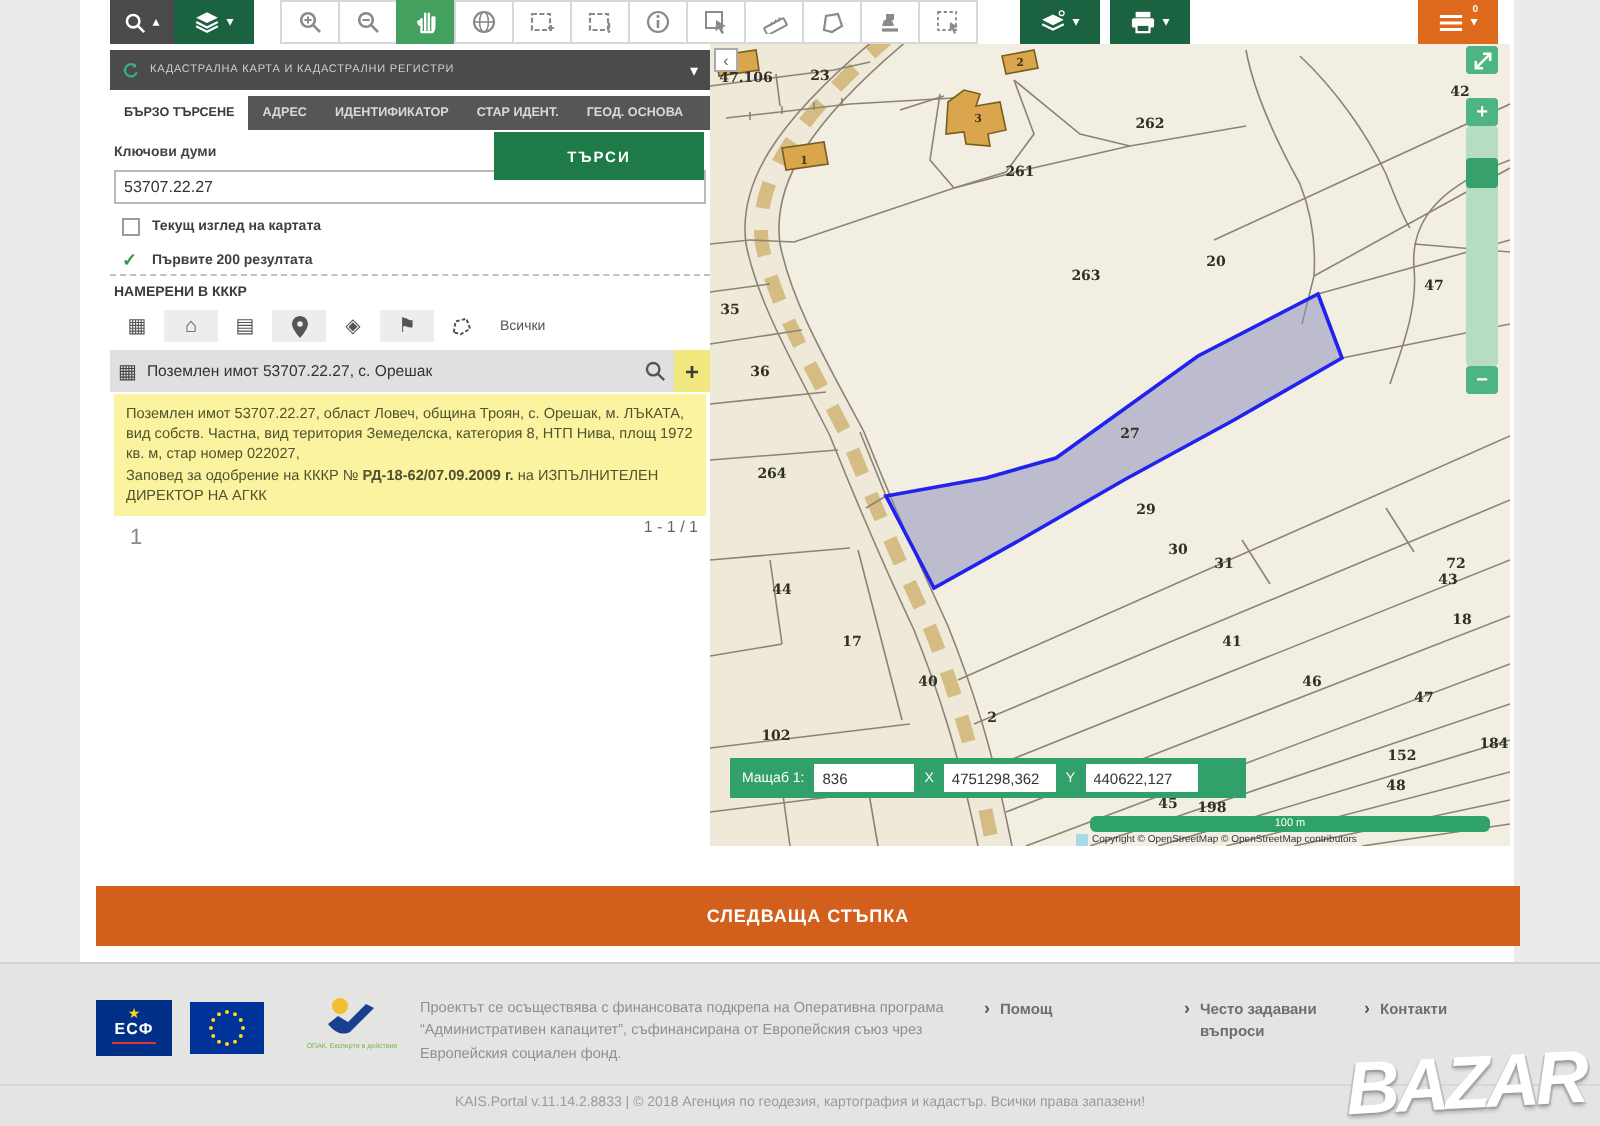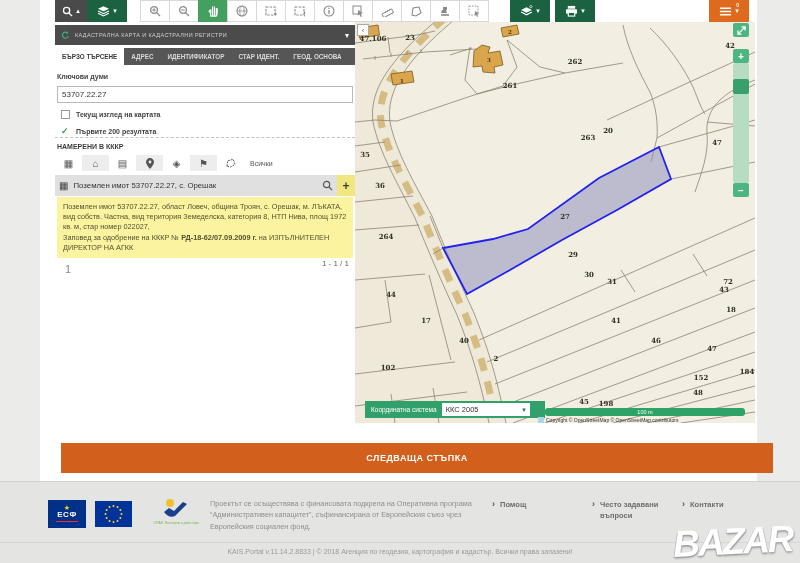--- a/index.html
+++ b/index.html
@@ -64,21 +64,21 @@
   .coord-input { height:14px; border:1px solid #fff; background:#fff; font-size:7.5px; color:#333; padding:0 3px; font-family:"Liberation Sans",sans-serif; }
   #crs-select { width:88px; height:13px; background:#fff; display:flex; align-items:center; justify-content:space-between; padding:0 4px; font-size:7.5px; color:#333; cursor:pointer; }
   #crs-select .dd { color:#1e7b47; font-size:7px; }
   #scalebar { position:absolute; left:190px; top:386px; width:200px; height:8px; background:#2fa268; border-radius:3px; display:flex; align-items:center; justify-content:center; }
   #scalebar span { color:#fff; font-size:5.5px; }
   #osm-credit { position:absolute; left:183px; top:395px; display:flex; align-items:center; }
   #osm-credit .sq { width:6px; height:6px; background:#a8d8ea; margin-right:2px; }
   #osm-credit span { font-size:5px; color:#333; }
 
   
-  #next-step { position:absolute; left:21px; top:443px; width:712px; height:30px; background:#d35f1d; border:none; color:#fff; font-size:9px; font-weight:bold; letter-spacing:.5px; cursor:pointer; font-family:"Liberation Sans",sans-serif; }
+  #next-step { position:absolute; left:8px; top:443px; width:712px; height:30px; background:#d35f1d; border:none; color:#fff; font-size:9px; font-weight:bold; letter-spacing:.5px; cursor:pointer; font-family:"Liberation Sans",sans-serif; }
 
   
   #footer { position:absolute; left:0; top:481px; width:800px; height:82px; background:#e4e4e3; border-top:1px solid #d0d0d0; }
   #esf-logo { position:absolute; left:48px; top:18px; width:38px; height:28px; background:#003087; color:#fff; display:flex; flex-direction:column; align-items:center; justify-content:center; }
   #esf-logo .st { color:#ffd617; font-size:7px; line-height:4px; }
   #esf-logo .tx { font-size:8px; font-weight:bold; letter-spacing:.5px; }
   #esf-logo .ln { width:22px; border-top:1px solid #e3342f; margin-top:2px; }
   #eu-flag { position:absolute; left:95px; top:19px; width:37px; height:26px; background:#003399; }
   #opak-logo { position:absolute; left:152px; top:16px; width:48px; height:32px; display:flex; flex-direction:column; align-items:center; }
   #opak-logo .cap { font-size:3.5px; color:#7ab648; margin-top:1px; white-space:nowrap; }
@@ -238,20 +238,21 @@
         <input class="txt-input" value="53707.22.27" style="">
         <div class="chk-row">
           <span class="chk-box"></span>
           <span class="chk-lbl">Текущ изглед на картата</span>
         </div>
         <div class="chk-row">
           <span class="chk-check">✓</span>
           <span class="chk-lbl">Първите 200 резултата</span>
         </div>
       </div>
+      <button id="search-btn">ТЪРСИ</button>
       <div id="sep1"></div>
       <div id="results-header">НАМЕРЕНИ В КККР</div>
       <div id="ficons">
         <span class="ficon">
             <span>▦</span>
           </span>
         <span class="ficon shaded">
             <span>⌂</span>
           </span>
         <span class="ficon">
@@ -359,21 +360,21 @@
           <path d="M36,52 l21,-3 l2,11 l-21,3 Z"></path>
           <path d="M146,6 l16,-3 l2,9 l-16,3 Z"></path>
           <path d="M119,29 L127,23 L135,25 L133,31 L145,29 L148,43 L139,45 L140,51 L128,50 L127,44 L118,45 Z"></path>
         </g>
       </svg>
       <div id="map-labels">
           <div class="plabel" style="left: 18px; top: 21px;">47.106</div>
           <div class="plabel" style="left: 55px; top: 20px;">23</div>
           <div class="plabel" style="left: 220px; top: 44px;">262</div>
           <div class="plabel" style="left: 155px; top: 68px;">261</div>
-          <div class="plabel" style="left: 188px; top: 120px; margin-left: 45px;">263</div>
+          <div class="plabel" style="left: 188px; top: 120px;">263</div>
           <div class="plabel" style="left: 253px; top: 113px;">20</div>
           <div class="plabel" style="left: 375px; top: 28px;">42</div>
           <div class="plabel" style="left: 362px; top: 125px;">47</div>
           <div class="plabel" style="left: 10px; top: 137px;">35</div>
           <div class="plabel" style="left: 25px; top: 168px;">36</div>
           <div class="plabel" style="left: 31px; top: 219px;">264</div>
           <div class="plabel" style="left: 210px; top: 199px;">27</div>
           <div class="plabel" style="left: 218px; top: 237px;">29</div>
           <div class="plabel" style="left: 234px; top: 257px;">30</div>
           <div class="plabel" style="left: 257px; top: 264px;">31</div>
@@ -402,26 +403,27 @@
         <div class="zbtn" style="top:0;">
           <svg width="9" height="9" viewBox="0 0 10 10">
               <path d="M1,9 L9,1 M1,5 L1,9 L5,9 M9,5 L9,1 L5,1" fill="none" stroke="#fff" stroke-width="1.4"></path>
             </svg>
         </div>
         <div class="zbtn" style="top:26px;">+</div>
         <div id="ztrack"></div>
         <div id="zhandle"></div>
         <div class="zbtn" style="top:160px;">−</div>
       </div>
-      <div class="greenbar" style="left:10px;top:379px;width:180px;height:17px;">
-        <span class="glabel" style="font-size:6.5px;">Координатна система</span>
-        <div id="crs-select">
-          <span>ККС 2005</span>
-          <span class="dd">▾</span>
-        </div>
+      <div class="greenbar" style="left:10px;top:357px;width:258px;height:20px;">
+        <span class="glabel">Мащаб  1:</span>
+        <input class="coord-input" style="width: 50px;" value="836">
+        <span class="glabel">X</span>
+        <input class="coord-input" style="width: 56px;" value="4751298,362">
+        <span class="glabel">Y</span>
+        <input class="coord-input" style="width: 56px;" value="440622,127">
       </div>
       <div id="scalebar">
         <span>100 m</span>
       </div>
       <div id="osm-credit">
         <span class="sq"></span>
         <span>Copyright © OpenStreetMap © OpenStreetMap contributors</span>
       </div>
     </div>
 

